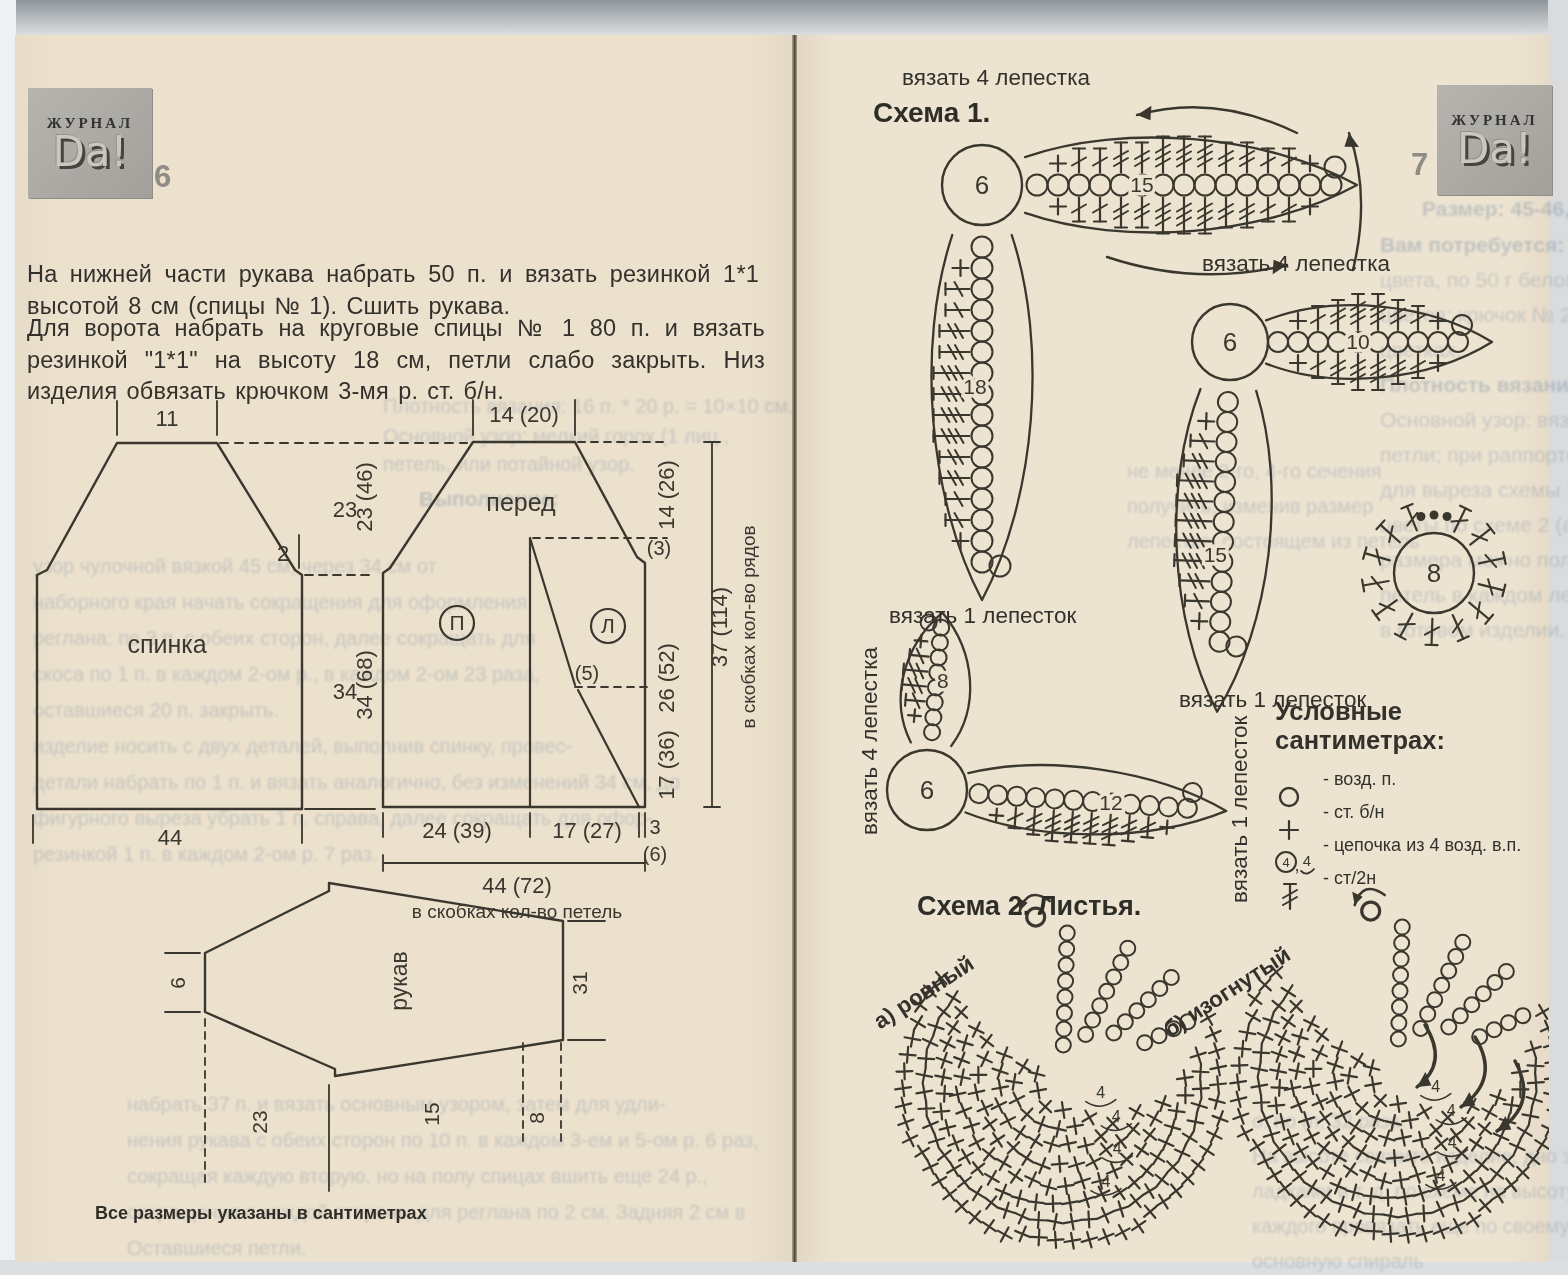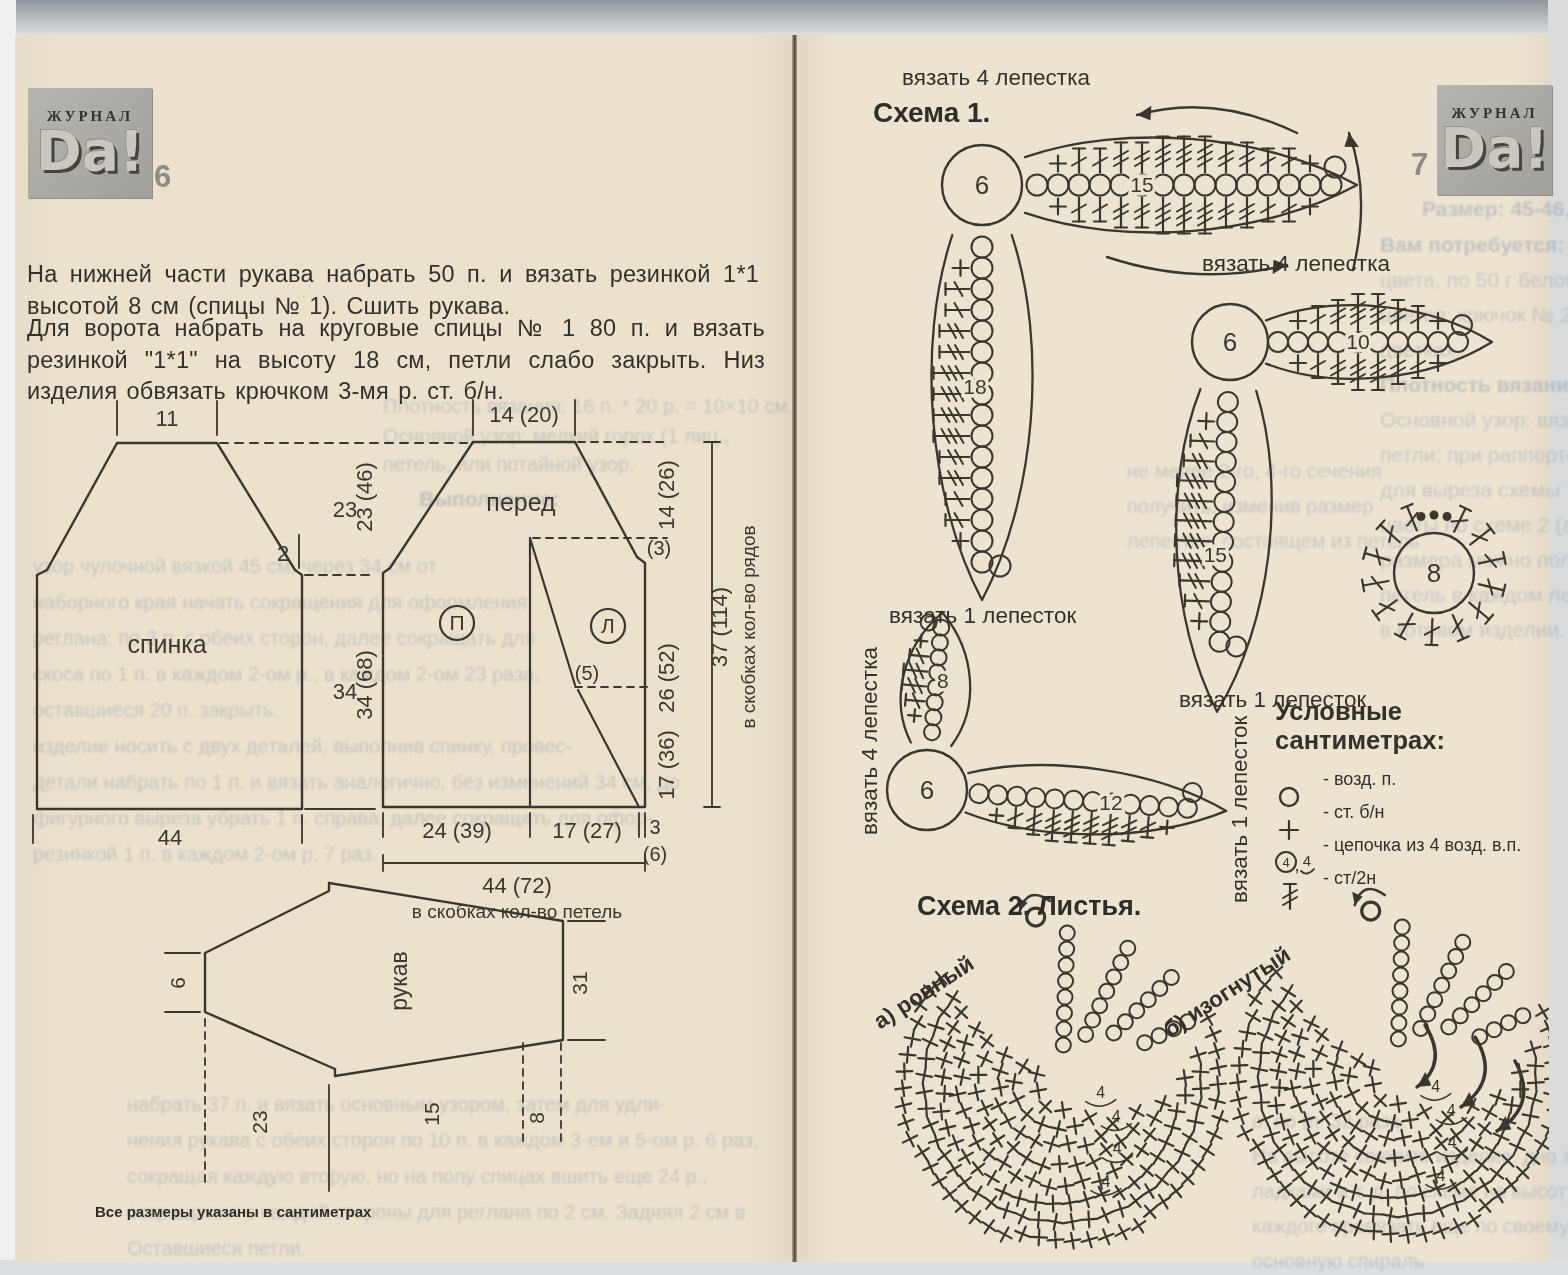--- a/index.html
+++ b/index.html
@@ -10,27 +10,27 @@
   .strip-bottom{position:absolute;left:0;top:1260px;width:1568px;height:15px;background:#dcdfe1;}
   .strip-left{position:absolute;left:0;top:0;width:16px;height:1275px;background:#eef0f1;}
   .strip-right{position:absolute;left:1548px;top:0;width:20px;height:1275px;background:#d9dbdd;}
   .page{position:absolute;top:35px;height:1227px;}
   .page-left{left:15px;width:779px;background:linear-gradient(90deg,#e7dcc8 0%,#ece1cd 6%,#ece1cd 94%,#e3d8c4 100%);}
   .page-right{left:797px;width:752px;background:linear-gradient(90deg,#e2d7c3 0%,#ede3d1 5%,#ede3d1 95%,#e6dbc8 100%);}
   .gutter{position:absolute;left:792px;top:35px;width:6px;height:1227px;
     background:linear-gradient(90deg,#b4a993,#4d463a 45%,#8b8270 70%,#cfc4ae);}
   .para{position:absolute;color:#33312b;font-size:23.5px;line-height:1.35;text-align:justify;
     letter-spacing:.2px;word-spacing:2.5px;margin:0;}
-  .caption-bold{position:absolute;font-weight:bold;color:#2f2d27;font-size:15px;}
+  .caption-bold{position:absolute;font-weight:bold;color:#2f2d27;font-size:18px;}
   .logo-box{position:absolute;background:linear-gradient(135deg,#b6b4ae,#a2a09a);
     display:flex;flex-direction:column;align-items:center;justify-content:center;
     box-shadow:1px 1px 0 #8f8d87;}
   .logo-masthead{font-family:"Liberation Serif",serif;font-weight:bold;font-size:15px;
     letter-spacing:3px;color:#34332f;}
-  .logo-brand{font-weight:bold;font-size:55px;line-height:.95;color:#c9c7c0;
+  .logo-brand{font-weight:normal;font-size:42px;line-height:.95;color:#c9c7c0;
     font-family:"DejaVu Sans",sans-serif;
     text-shadow:3px 3px 0 #45443f,-1px -1px 0 #93918a;}
   .pagenum{position:absolute;font-size:31px;font-weight:bold;color:#8e8c85;}
   .rp-heading{position:absolute;font-weight:bold;color:#2f2d27;font-size:28px;}
   .motif-label{position:absolute;color:#33312b;font-size:22.5px;white-space:nowrap;}
   .rot90{transform:rotate(-90deg);transform-origin:0 0;}
   .legend{position:absolute;color:#33312b;}
   .legend-title{font-weight:bold;font-size:25.5px;margin-bottom:8px;}
   .legend-row{display:flex;align-items:center;height:33px;}
   .legend-sym{width:48px;flex:0 0 48px;}

